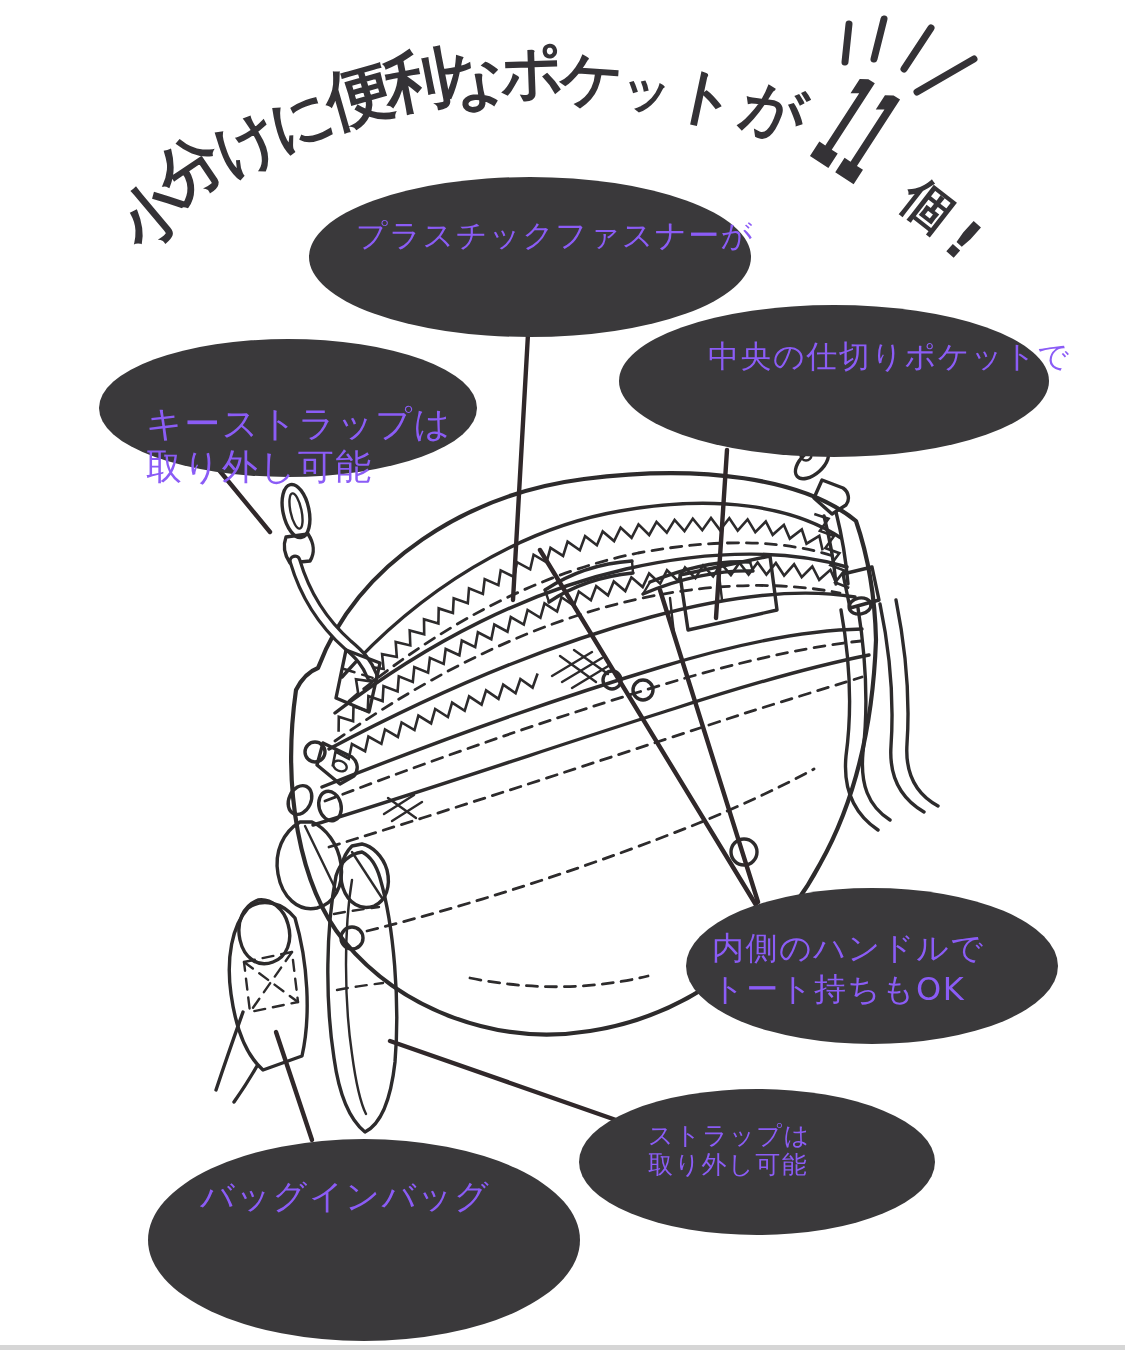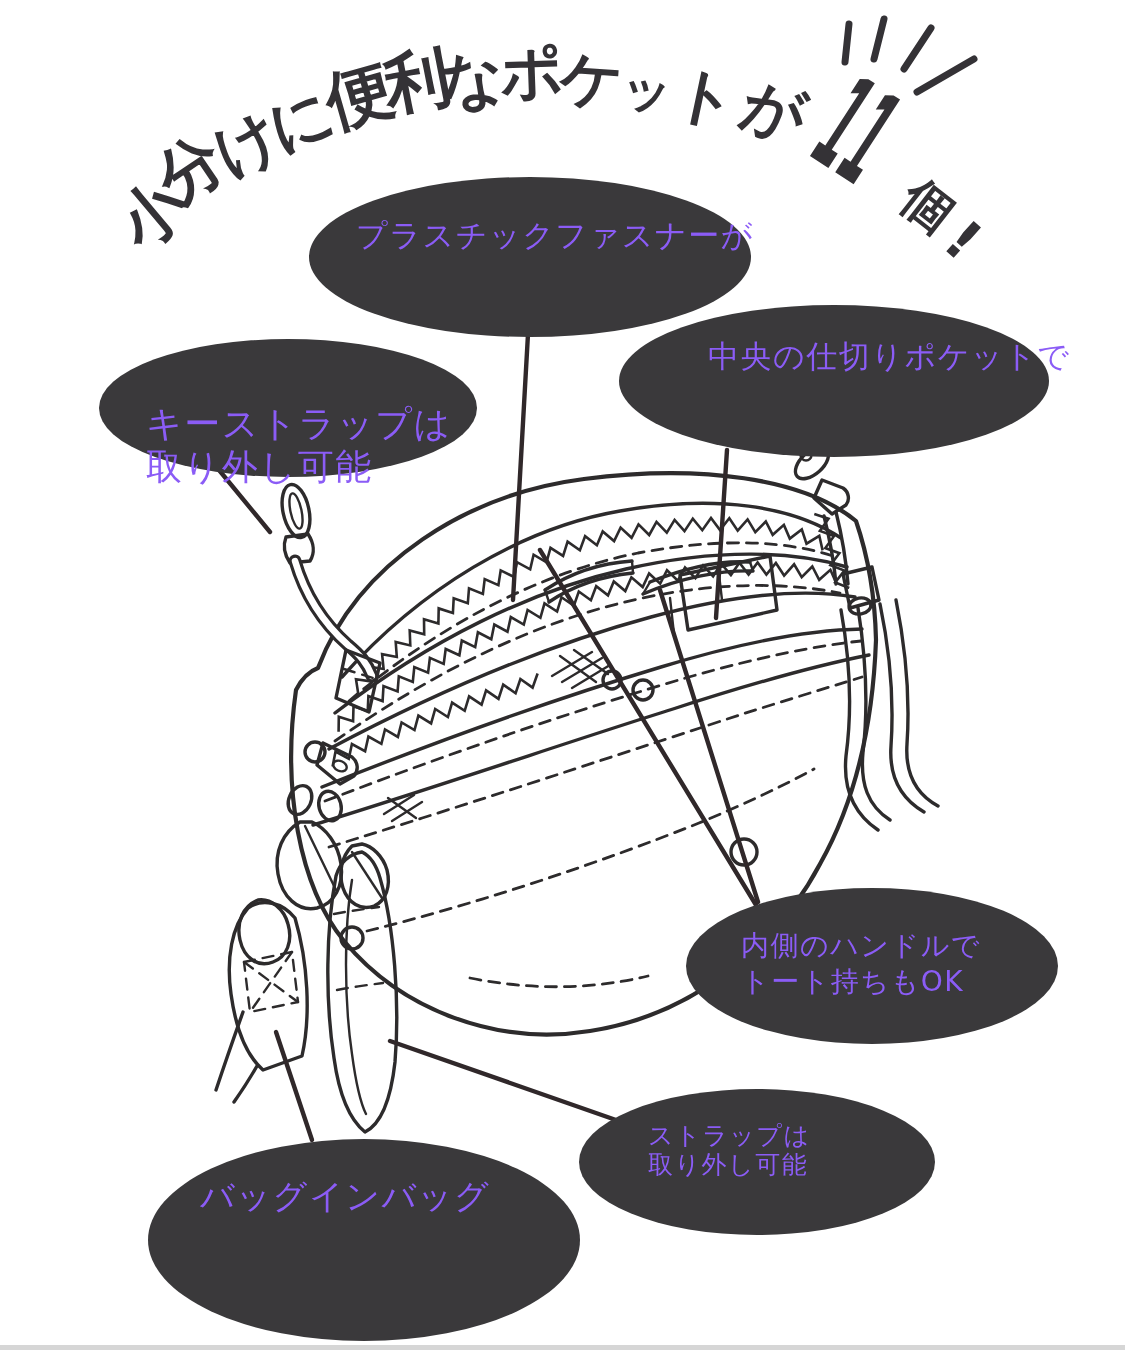--- a/index.html
+++ b/index.html
@@ -194,21 +194,21 @@
 <div class="bubble-text" style="left:356px;top:215px;font-size:31px;">
   <div>プラスチックファスナーが</div>
 </div>
 <div class="bubble-text" style="left:668px;top:336px;font-size:31px;margin-left:40px;">
   <div>中央の仕切りポケットで</div>
 </div>
 <div class="bubble-text" style="left:146px;top:363px;font-size:36px;line-height:1.2;margin-top:39px;">
   <div>キーストラップは</div>
   <div>取り外し可能</div>
 </div>
-<div class="bubble-text" style="left:741px;top:928px;font-size:28px;line-height:1.27;">
+<div class="bubble-text" style="left:712px;top:928px;font-size:32px;line-height:1.27;">
   <div>内側のハンドルで</div>
   <div>トート持ちもOK</div>
 </div>
 <div class="bubble-text" style="left:648px;top:1121px;font-size:25px;line-height:1.17;">
   <div>ストラップは</div>
   <div>取り外し可能</div>
 </div>
 <div class="bubble-text" style="left:200px;top:1176px;font-size:34px;line-height:1.2;">
   <div>バッグインバッグ</div>
 </div>

